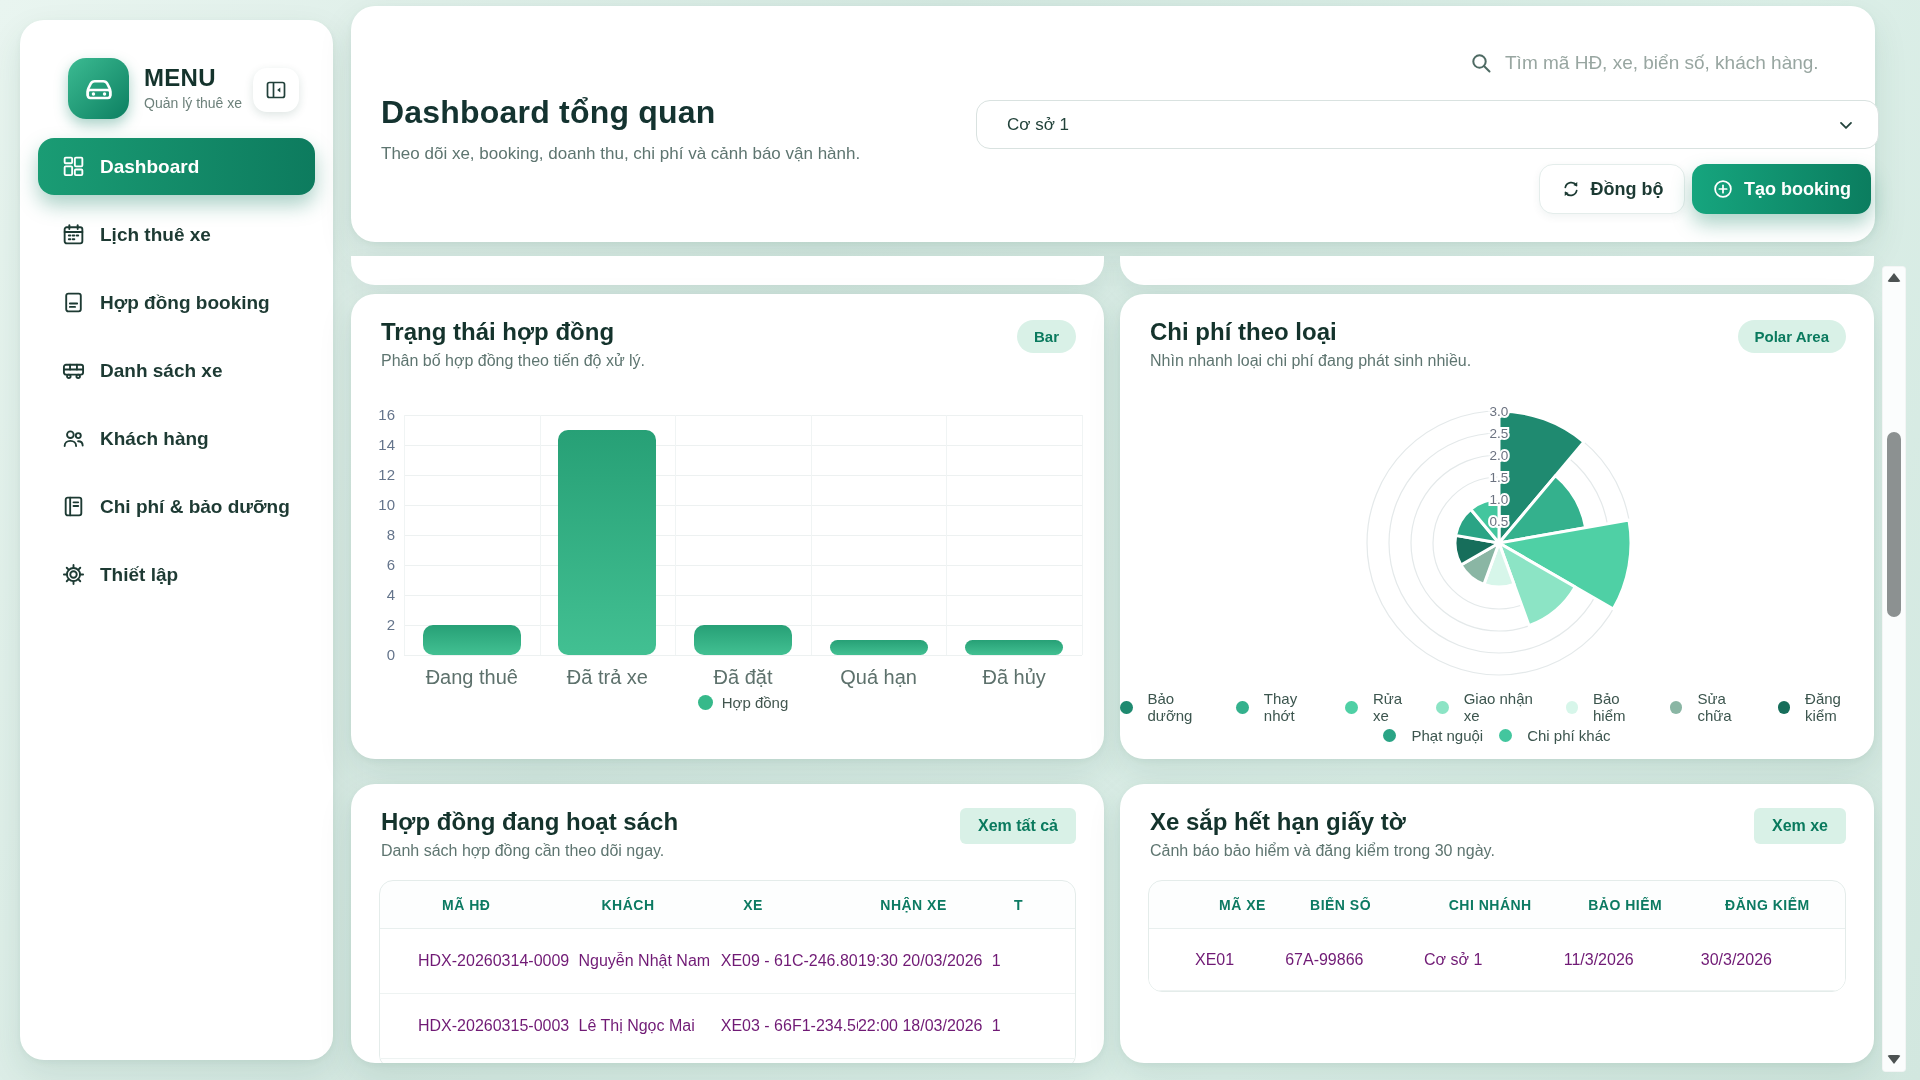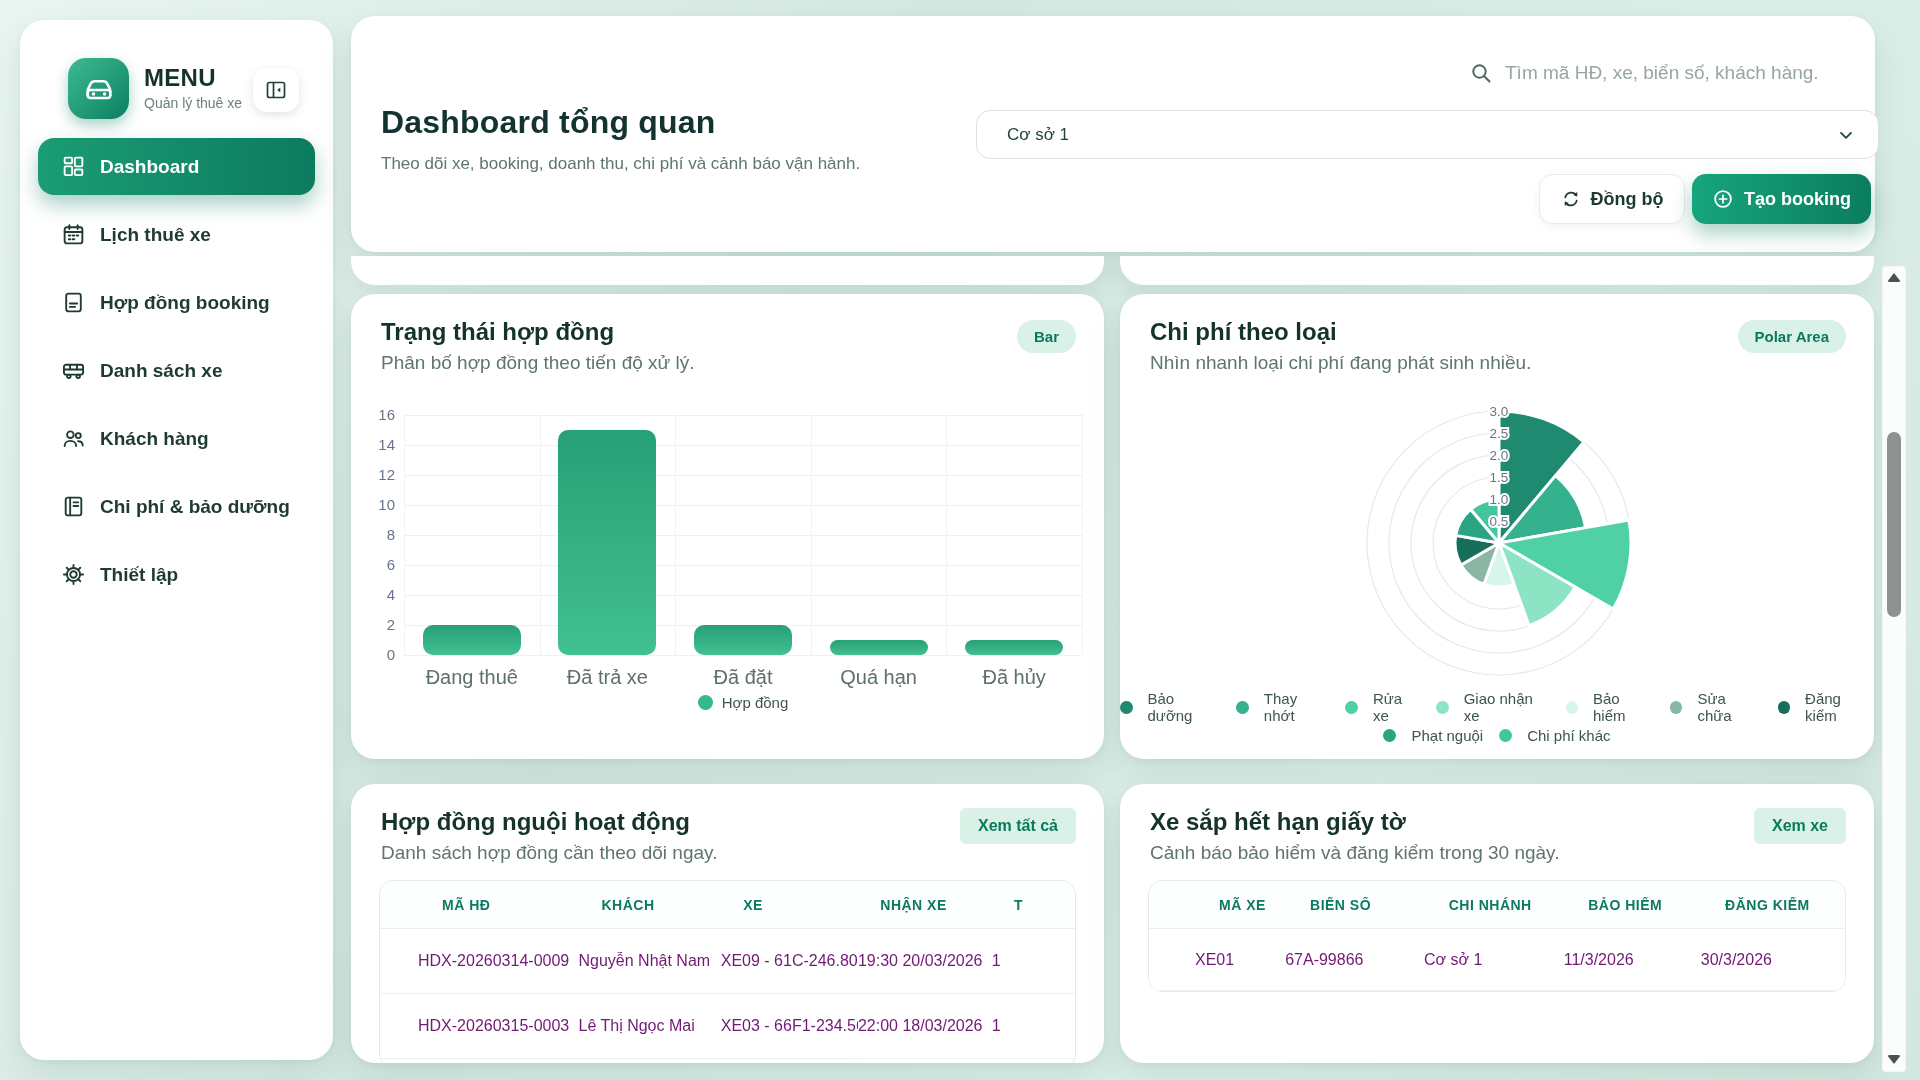--- a/index.html
+++ b/index.html
@@ -31,21 +31,21 @@
           padding-left:22px; cursor:pointer; }
   .nav-item .nico { width:26px; height:26px; flex:0 0 26px; display:flex; align-items:center; justify-content:center; }
   .nav-item .nlabel { margin-left:14px; font-size:19px; font-weight:bold; color:#1d3a33; }
   .nav-item.active { background:linear-gradient(90deg,#1a9c74,#0d7b5e);
           box-shadow:0 10px 20px rgba(13,123,94,.35); }
   .nav-item.active .nlabel { color:#fff; }
   .nico svg { width:25px; height:25px; stroke:#1d3a33; fill:none; stroke-width:1.8; stroke-linecap:round; stroke-linejoin:round;}
   .nav-item.active .nico svg { stroke:#fff; }
 
   
-  .header-card { left:351px; top:16px; width:1524px; height:236px; }
+  .header-card { left:351px; top:6px; width:1524px; height:236px; }
   .search-wrap { position:absolute; right:26px; top:34px; width:380px; height:46px; display:flex; align-items:center; }
   .search-wrap svg { width:24px; height:24px; flex:0 0 24px; }
   .search-input { border:none; outline:none; width:330px; margin-left:12px; font-size:19px; color:#31443f;
           font-family:inherit; background:transparent; }
   .search-input::placeholder { color:#98a6a1; }
   .page-title { position:absolute; left:30px; top:88px; font-size:32px; font-weight:bold; color:#143330; letter-spacing:.2px;}
   .page-sub { position:absolute; left:30px; top:138px; font-size:17px; color:#5e7570; }
   .facility-select { position:absolute; left:625px; top:94px; width:903px; height:49px; border:1.5px solid #d9e2e0;
           border-radius:14px; display:flex; align-items:center; padding:0 22px 0 30px; cursor:pointer; background:#fff;}
   .facility-select .sel-text { font-size:17px; color:#22423a; flex:1; }
@@ -64,21 +64,21 @@
   
   .partial { position:absolute; top:256px; height:29px; background:#fff; border-radius:0 0 24px 24px;
              box-shadow:0 10px 22px rgba(23,74,60,.08); }
   .partial.left { left:351px; width:753px; }
   .partial.right{ left:1120px; width:754px; }
 
   
   .chart-card-left { left:351px; top:294px; width:753px; height:465px; overflow:hidden; }
   .chart-card-right{ left:1120px; top:294px; width:754px; height:465px; overflow:hidden; }
   .card-title { position:absolute; left:30px; top:24px; font-size:24px; font-weight:bold; color:#14332c; }
-  .card-sub { position:absolute; left:30px; top:58px; font-size:19px; color:#5e7570; }
+  .card-sub { position:absolute; left:30px; top:58px; font-size:16px; color:#5e7570; }
   .chip { position:absolute; right:28px; top:26px; background:#d9f1e7; color:#0a7a5e; font-size:15px; font-weight:bold;
           border-radius:999px; padding:8px 17px; }
   .pill-btn { position:absolute; right:28px; top:24px; background:#d9f1e7; color:#0a7a5e; font-size:16px; font-weight:bold;
           border-radius:6px; padding:9px 18px; cursor:pointer; }
 
   
   .bar-plot { position:absolute; left:53px; top:121px; width:678px; height:240px; }
   .gridline-h { position:absolute; left:0; width:100%; height:1px; background:#edf1f1; }
   .gridline-v { position:absolute; top:0; width:1px; height:100%; background:#f0f4f4; }
   .ytick { position:absolute; width:40px; text-align:right; font-size:15px; color:#64748b; }
@@ -389,21 +389,21 @@
           </div>
           <div class="pl-item">
             <i style="background:#43c69e"></i>
             <span>Chi phí khác</span>
           </div>
         </div>
       </div>
   </div>
 
   <div class="card table-card-left">
-    <div class="card-title">Hợp đồng nguội hoạt động</div>
+    <div class="card-title">Hợp đồng đang hoạt sách</div>
     <div class="card-sub">Danh sách hợp đồng cần theo dõi ngay.</div>
     <div class="pill-btn">Xem tất cả</div>
     <div class="tbox" id="contracts-table" style="bottom:-6px;">
         <div class="trow thead-row" style="padding-left:38px">
           <div class="tcell" style="width:193px">MÃ HĐ</div>
           <div class="tcell" style="width:171px">KHÁCH</div>
           <div class="tcell" style="width:165px">XE</div>
           <div class="tcell" style="width:161px">NHẬN XE</div>
           <div class="tcell" style="width:100px">T</div>
         </div>

